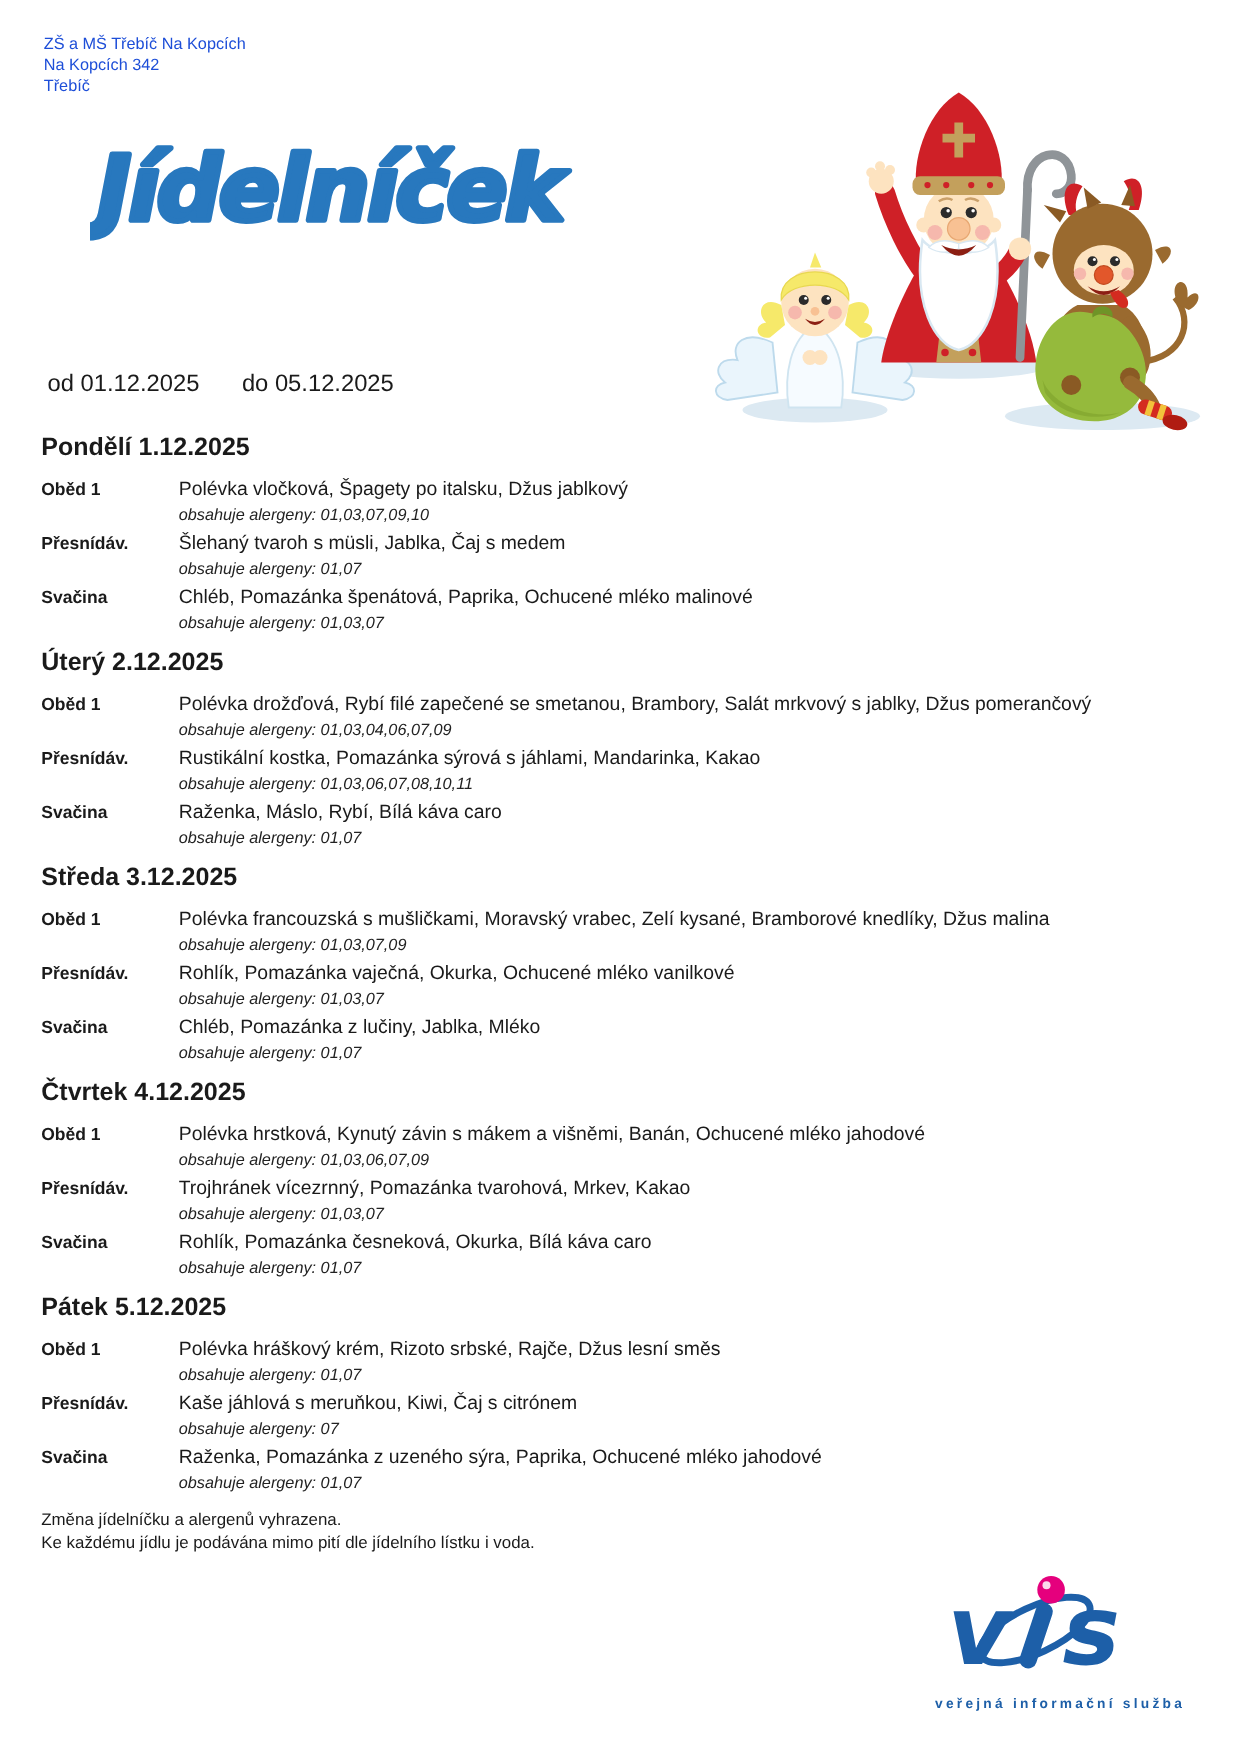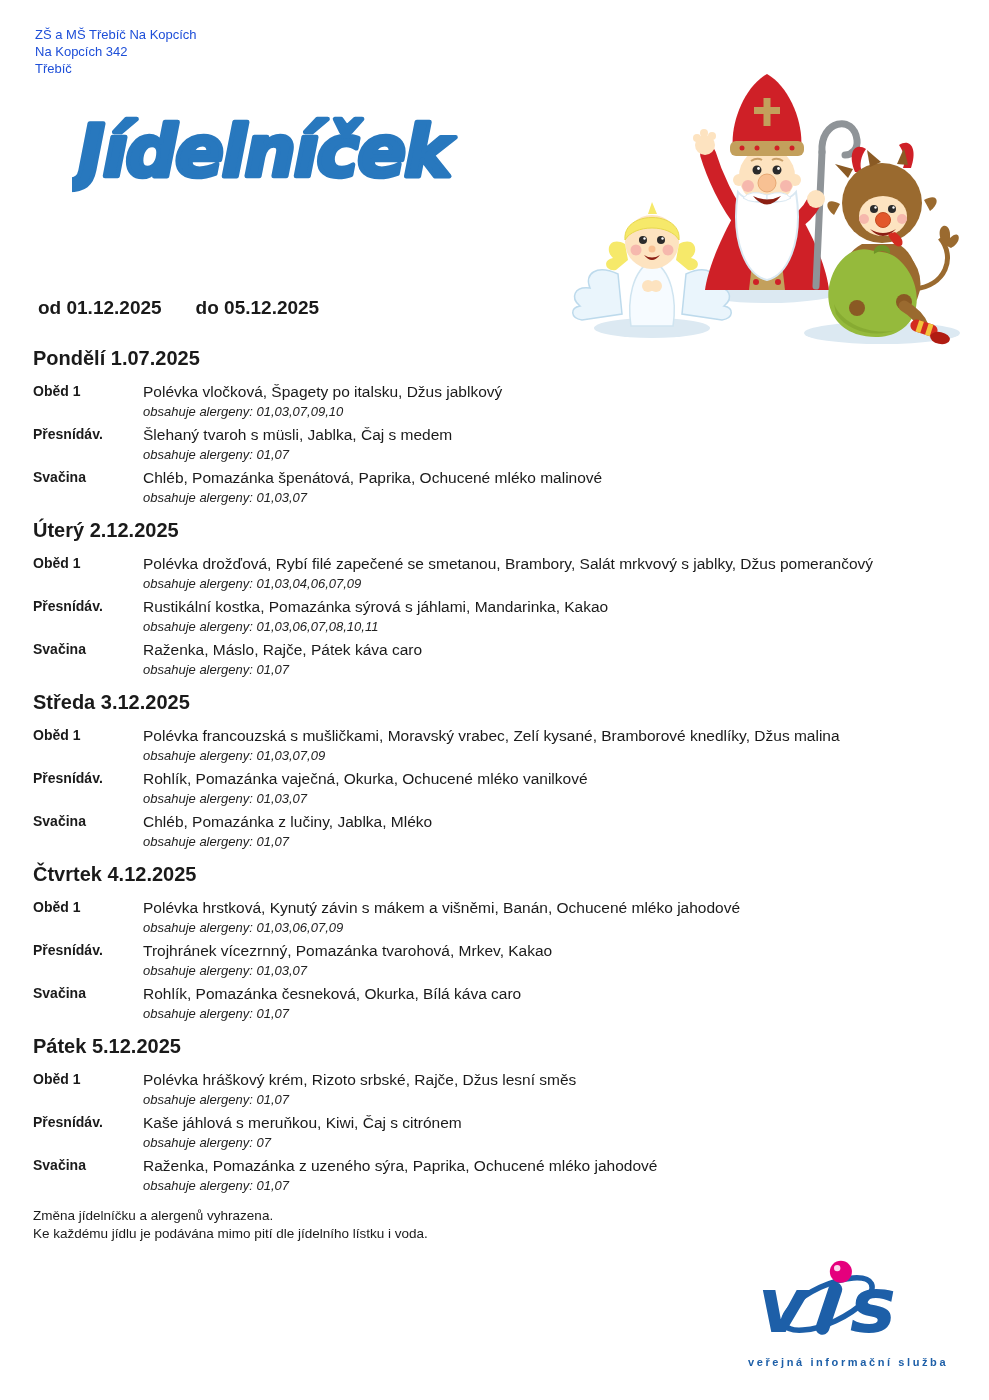--- a/index.html
+++ b/index.html
@@ -5,21 +5,21 @@
   html,body{margin:0;padding:0;background:#fff;}
   body{
     width:989px;height:1400px;position:relative;overflow:hidden;
     font-family:"Liberation Sans",sans-serif;color:#1a1a1a;
     -webkit-font-smoothing:antialiased;
   }
   .org-info{position:absolute;top:26px;left:35px;font-size:13px;line-height:17px;color:#1d4ed8;}
   .title-wrap{position:absolute;top:78px;left:72px;width:440px;height:135px;}
   .illustration{position:absolute;top:52px;left:552px;width:437px;height:296px;}
   .menu{position:absolute;top:297px;left:33px;right:38px;}
-  .date-range{font-size:19px;font-weight:bold;margin:0 0 28px;padding-left:5px;}
+  .date-range{font-size:19px;font-weight:normal;margin:0 0 28px;padding-left:5px;}
   .date-range span{margin-right:34px;}
   .day{margin-bottom:9px;}
   .day-title{font-size:20px;line-height:22px;font-weight:bold;margin:0 0 12px;}
   .meal{display:grid;grid-template-columns:110px 1fr;}
   .meal-label{grid-column:1;font-weight:bold;font-size:14px;line-height:21px;}
   .meal-items{grid-column:2;font-size:15.5px;line-height:21px;}
   .meal-allergens{grid-column:2;font-style:italic;font-size:13px;line-height:17px;margin:1px 0 4px;color:#222;}
   .notes{font-size:13.5px;line-height:17.5px;margin-top:2px;}
   .vis-logo{position:absolute;left:748px;top:1258px;width:160px;text-align:center;}
   .vis-sub{font-size:11px;font-weight:bold;letter-spacing:2.6px;color:#1d5fa8;white-space:nowrap;margin-top:2px;}
@@ -153,21 +153,21 @@
   </g>
 </svg>
 </div>
 
 <div class="menu">
   <div class="date-range">
     <span>od 01.12.2025</span><span>do 05.12.2025</span>
   </div>
 
   <section class="day">
-    <h2 class="day-title">Pondělí 1.07.2025</h2>
+    <h2 class="day-title">Pondělí 1.12.2025</h2>
     <div class="meal">
       <div class="meal-label">Oběd 1</div>
       <div class="meal-items">Polévka vločková, Špagety po italsku, Džus jablkový</div>
       <div class="meal-allergens">obsahuje alergeny: 01,03,07,09,10</div>
     </div>
     <div class="meal">
       <div class="meal-label">Přesnídáv.</div>
       <div class="meal-items">Šlehaný tvaroh s müsli, Jablka, Čaj s medem</div>
       <div class="meal-allergens">obsahuje alergeny: 01,07</div>
     </div>
@@ -185,21 +185,21 @@
       <div class="meal-items">Polévka drožďová, Rybí filé zapečené se smetanou, Brambory, Salát mrkvový s jablky, Džus pomerančový</div>
       <div class="meal-allergens">obsahuje alergeny: 01,03,04,06,07,09</div>
     </div>
     <div class="meal">
       <div class="meal-label">Přesnídáv.</div>
       <div class="meal-items">Rustikální kostka, Pomazánka sýrová s jáhlami, Mandarinka, Kakao</div>
       <div class="meal-allergens">obsahuje alergeny: 01,03,06,07,08,10,11</div>
     </div>
     <div class="meal">
       <div class="meal-label">Svačina</div>
-      <div class="meal-items">Raženka, Máslo, Rajče, Pátek káva caro</div>
+      <div class="meal-items">Raženka, Máslo, Rybí, Bílá káva caro</div>
       <div class="meal-allergens">obsahuje alergeny: 01,07</div>
     </div>
   </section>
 
   <section class="day">
     <h2 class="day-title">Středa 3.12.2025</h2>
     <div class="meal">
       <div class="meal-label">Oběd 1</div>
       <div class="meal-items">Polévka francouzská s mušličkami, Moravský vrabec, Zelí kysané, Bramborové knedlíky, Džus malina</div>
       <div class="meal-allergens">obsahuje alergeny: 01,03,07,09</div>

